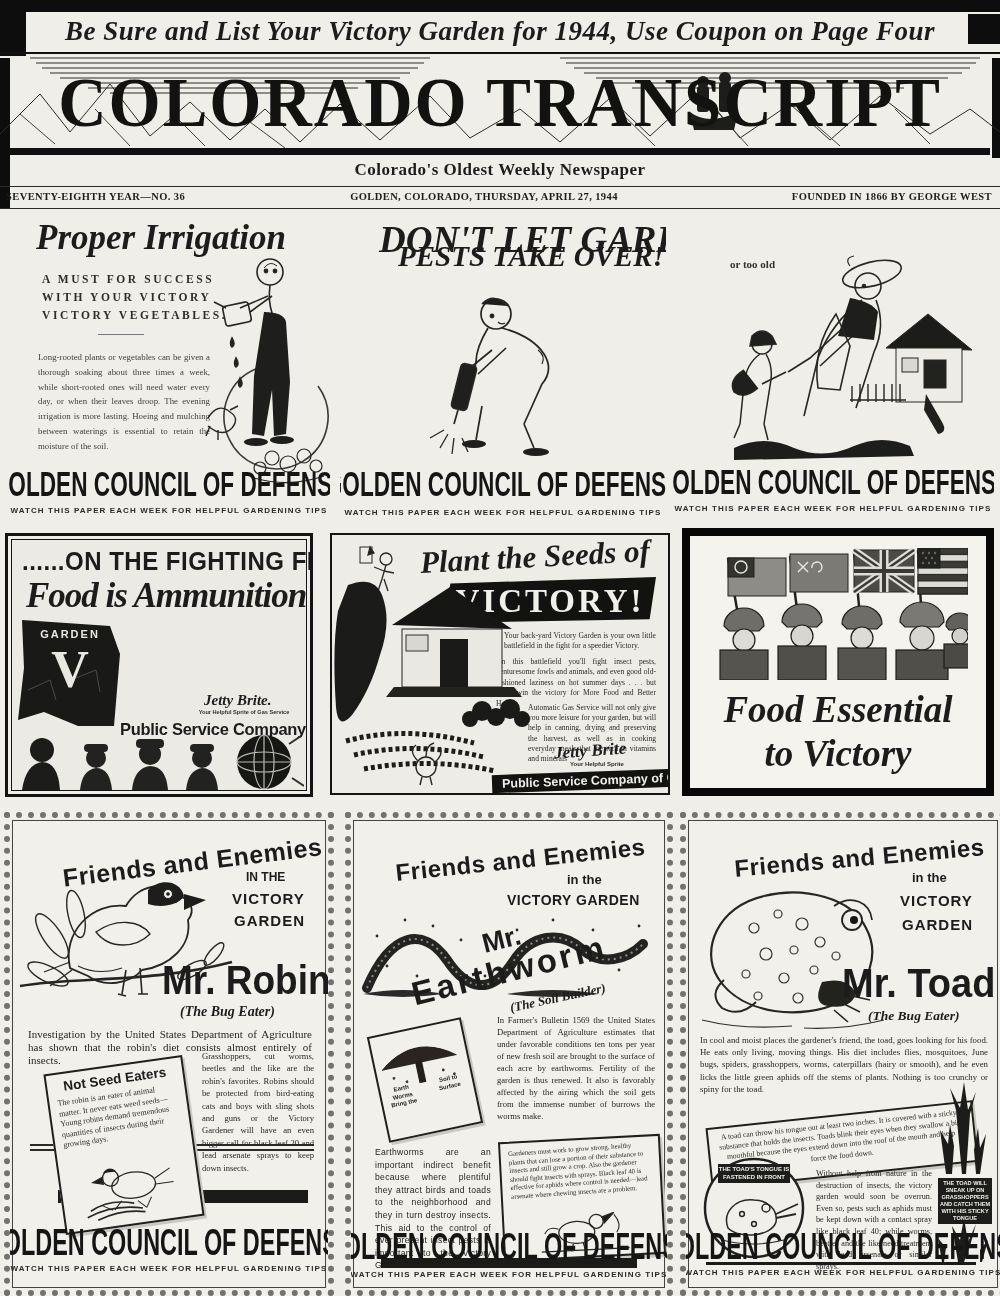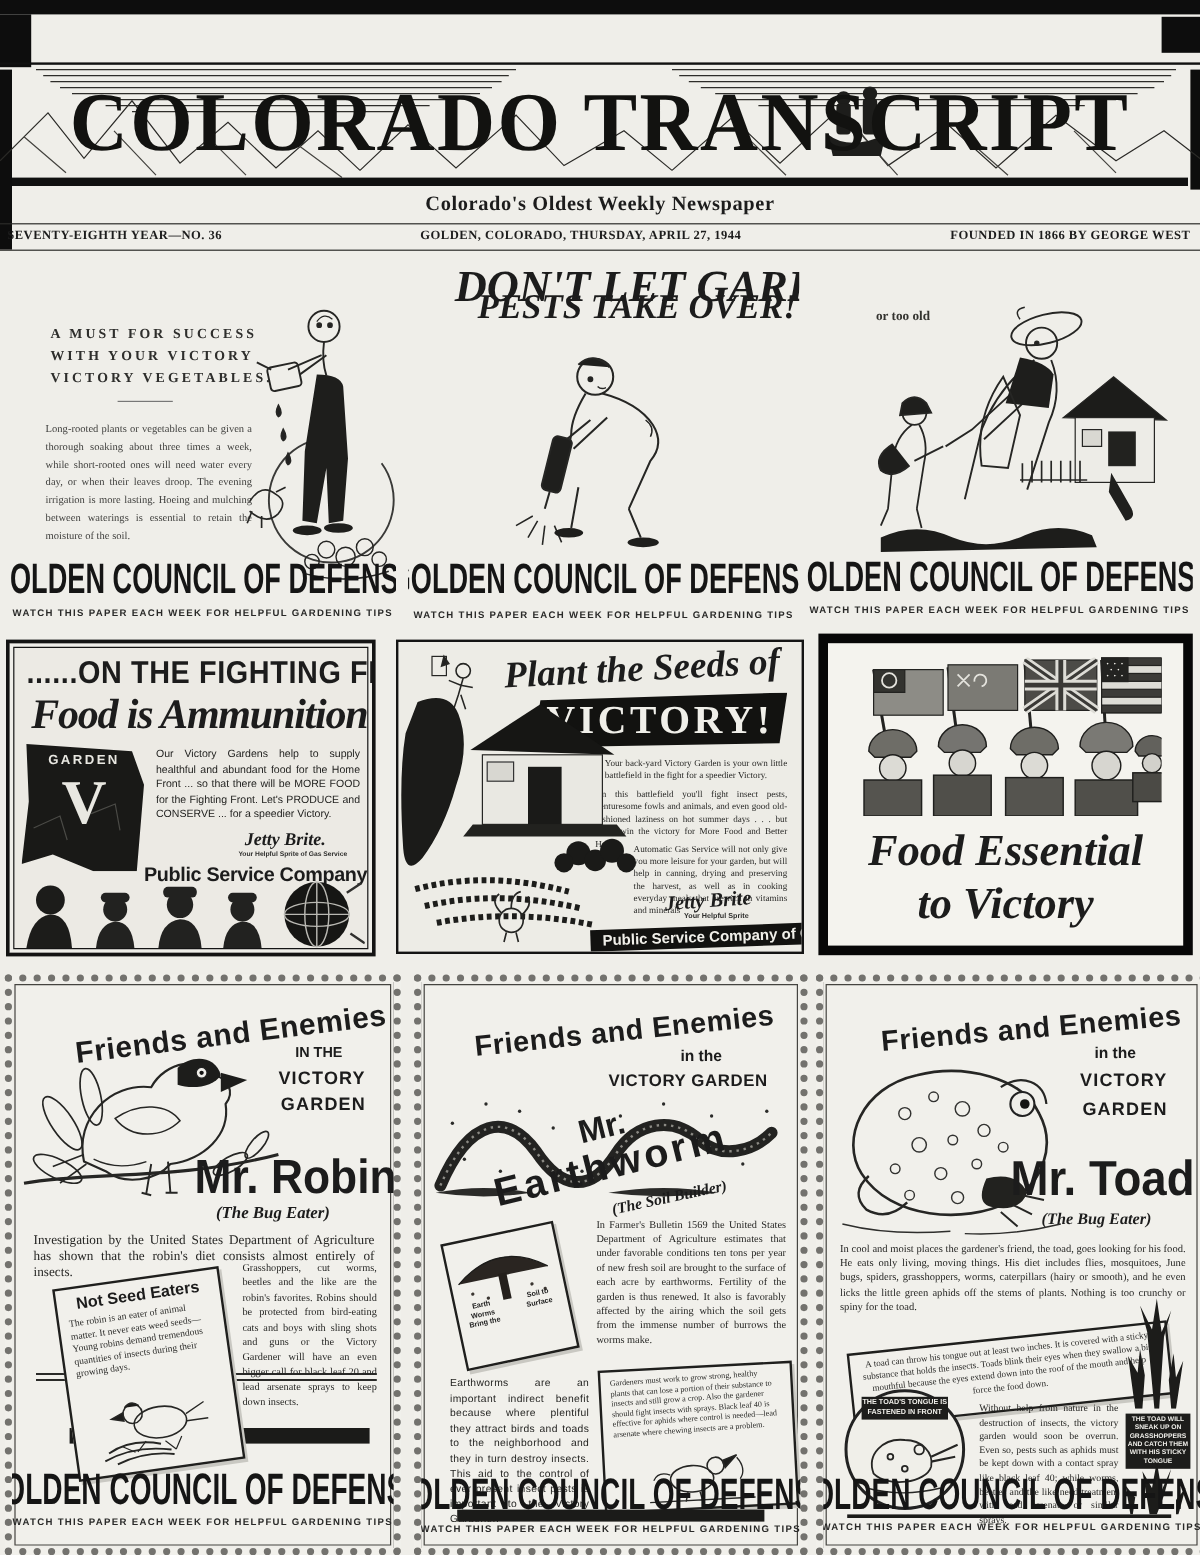--- a/index.html
+++ b/index.html
@@ -30,20 +30,21 @@
 <body>
 
 <div class="page">
 
   <div class="artifact" style="left:0;top:0;width:1000px;height:12px;"></div>
   <div class="artifact" style="left:0;top:12px;width:26px;height:44px;"></div>
   <div class="artifact" style="left:0;top:58px;width:10px;height:150px;"></div>
   <div class="artifact" style="left:992px;top:58px;width:8px;height:100px;"></div>
   <div class="artifact" style="left:968px;top:14px;width:32px;height:30px;"></div>
 
+  <div class="abs i b ser center" style="left:0;top:16px;width:1000px;font-size:27px;letter-spacing:.5px;">Be Sure and List Your Victory Garden for 1944, Use Coupon on Page Four</div>
 
   <div class="abs" style="left:0;top:52px;width:1000px;height:98px;border-top:2px solid #111;">
     <svg width="1000" height="98" viewBox="0 0 1000 98">
       <g stroke="#3a3936" stroke-width="1" fill="none">
         <g stroke="#2e2d2a">
           <path d="M30,4 h400 M36,9 h388 M42,14 h376 M50,19 h360 M60,24 h340 M72,29 h310 M88,34 h270 M110,39 h220"></path>
           <path d="M560,4 h420 M566,9 h410 M574,14 h396 M584,19 h378 M596,24 h352 M612,29 h318 M632,34 h272"></path>
         </g>
         <path d="M0,80 L40,40 70,78 110,30 150,82 190,48 230,86 265,55 300,88" stroke="#2b2a27"></path>
         <path d="M300,88 L340,50 380,86 430,42 470,84 520,55 560,88" stroke="#2b2a27"></path>
@@ -63,20 +64,21 @@
   <div class="abs b ser center nowrap" style="left:0;top:64px;width:1000px;font-size:67px;letter-spacing:2px;transform:scaleY(1.04);color:#121210;">COLORADO TRANSCRIPT</div>
   <div class="abs" style="left:10px;top:148px;width:980px;height:7px;background:#101010;"></div>
   <div class="abs b ser center" style="left:0;top:160px;width:1000px;font-size:17px;letter-spacing:.5px;">Colorado's Oldest Weekly Newspaper</div>
   <div class="abs" style="left:0;top:186px;width:1000px;height:1px;background:#2c2c2a;"></div>
   <div class="abs b ser nowrap" style="left:6px;top:191px;font-size:10.5px;letter-spacing:.4px;">SEVENTY-EIGHTH YEAR—NO. 36</div>
   <div class="abs b ser center nowrap" style="left:284px;top:191px;width:400px;font-size:10.5px;letter-spacing:.4px;">GOLDEN, COLORADO, THURSDAY, APRIL 27, 1944</div>
   <div class="abs b ser nowrap" style="right:8px;top:191px;font-size:10.5px;letter-spacing:.4px;">FOUNDED IN 1866 BY GEORGE WEST</div>
   <div class="abs" style="left:0;top:208px;width:1000px;height:1px;background:#2c2c2a;"></div>
 
   <div class="adbox" style="left:8px;top:212px;width:322px;height:316px;">
+    <div class="abs i b ser" style="left:28px;top:6px;font-size:35px;">Proper Irrigation</div>
     <div class="abs ser smallcap-head" style="left:34px;top:58px;font-size:11.5px;line-height:18px;color:#2e2e2c;">
       <div>A MUST FOR SUCCESS</div>
       <div>WITH YOUR VICTORY</div>
       <div>VICTORY VEGETABLES.</div>
     </div>
     <div class="abs" style="left:90px;top:122px;width:46px;height:1px;background:#777;"></div>
     <div class="abs ser j ink-light" style="left:30px;top:138px;width:172px;font-size:8.8px;line-height:14.8px;">Long-rooted plants or vegetables can be given a thorough soaking about three times a week, while short-rooted ones will need water every day, or when their leaves droop.  The evening irrigation is more lasting.  Hoeing and mulching between waterings is essential to retain the moisture of the soil.</div>
     <svg class="abs" style="left:190px;top:38px;" width="132" height="236" viewBox="0 0 132 236">
       <g fill="none" stroke="#262624" stroke-width="1.6">
         <path d="M60,118 a52,52 0 1 0 60,18" stroke="#3a3a38"></path>
@@ -178,21 +180,20 @@
     <div class="abs b sans nowrap" style="left:14px;top:10px;font-size:24px;letter-spacing:.5px;transform:scaleY(1.1);transform-origin:left top;">......ON THE FIGHTING FRONT</div>
     <div class="abs i b ser nowrap" style="left:18px;top:40px;font-size:35px;letter-spacing:-1px;">Food is Ammunition</div>
     <div class="abs" style="left:10px;top:84px;width:104px;height:106px;">
       <svg width="104" height="106" viewBox="0 0 104 106">
         <polygon points="4,0 92,6 102,34 96,106 60,106 26,92 0,100 6,48" fill="#191917"></polygon>
         <path d="M10,70 l22,-10 6,20 M58,58 l20,-8 4,22" stroke="#4a4a46" fill="none"></path>
       </svg>
       <div class="abs b sans center" style="left:0;top:8px;width:104px;color:#e8e7e1;font-size:11px;letter-spacing:2px;">GARDEN</div>
       <div class="abs b ser center" style="left:0;top:20px;width:104px;color:#e8e7e1;font-size:52px;">V</div>
     </div>
-    <div class="abs sans j" style="left:122px;top:86px;width:170px;font-size:8.8px;line-height:12.6px;color:#232321;">Our Victory Gardens help to supply healthful and abundant food for the Home Front ... so that there will be MORE FOOD for the Fighting Front. Let's PRODUCE and CONSERVE ... for a speedier Victory.</div>
     <div class="abs i b ser" style="left:196px;top:156px;font-size:15px;">Jetty Brite.</div>
     <div class="abs b sans center" style="left:186px;top:173px;width:100px;font-size:5.6px;line-height:7px;color:#2e2e2c;">Your Helpful Sprite of Gas Service</div>
     <div class="abs b sans nowrap" style="left:112px;top:184px;font-size:16.5px;letter-spacing:-.3px;">Public Service Company of Colorado</div>
     <svg class="abs" style="left:6px;top:196px;" width="290" height="58" viewBox="0 0 290 58">
       <path d="M8,58 q4,-26 20,-28 q16,0 18,28 z" fill="#1c1c1a"></path>
       <circle cx="28" cy="18" r="12" fill="#1c1c1a"></circle>
       <g fill="#222220">
         <path d="M66,58 q2,-20 16,-22 q14,0 16,22 z"></path>
           <circle cx="82" cy="26" r="10"></circle>
           <rect x="70" y="12" width="24" height="8" rx="4"></rect>

